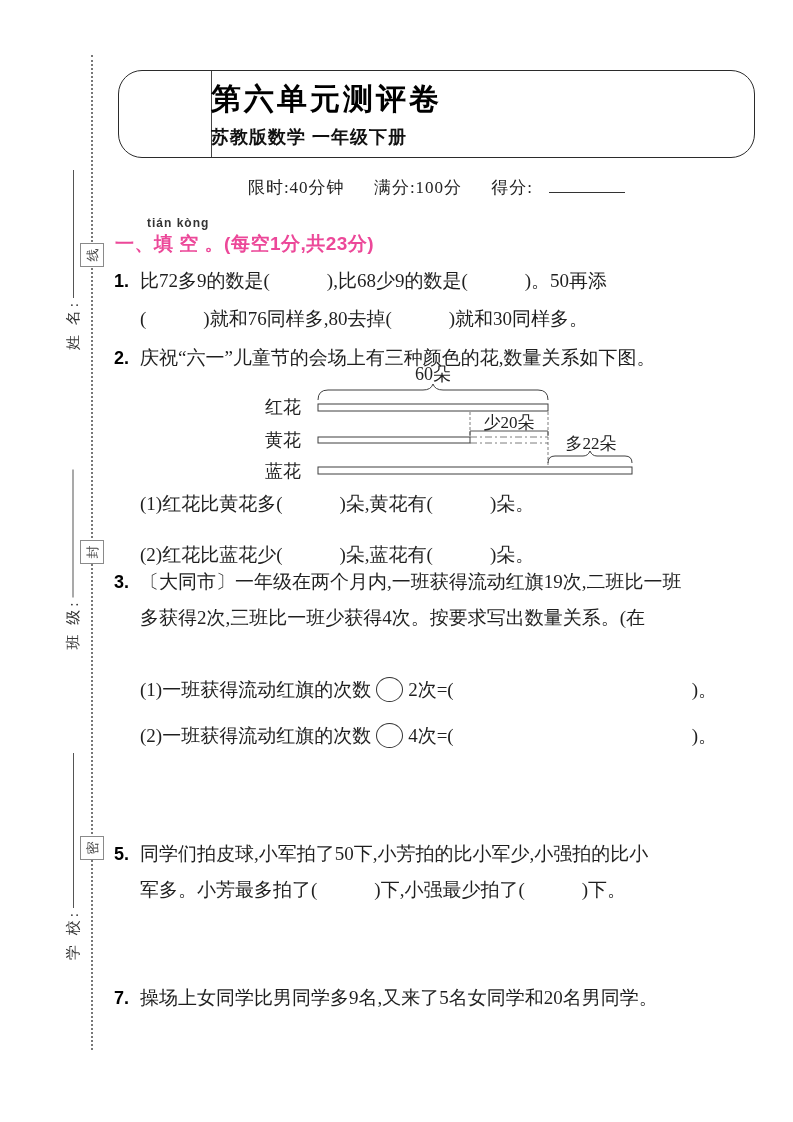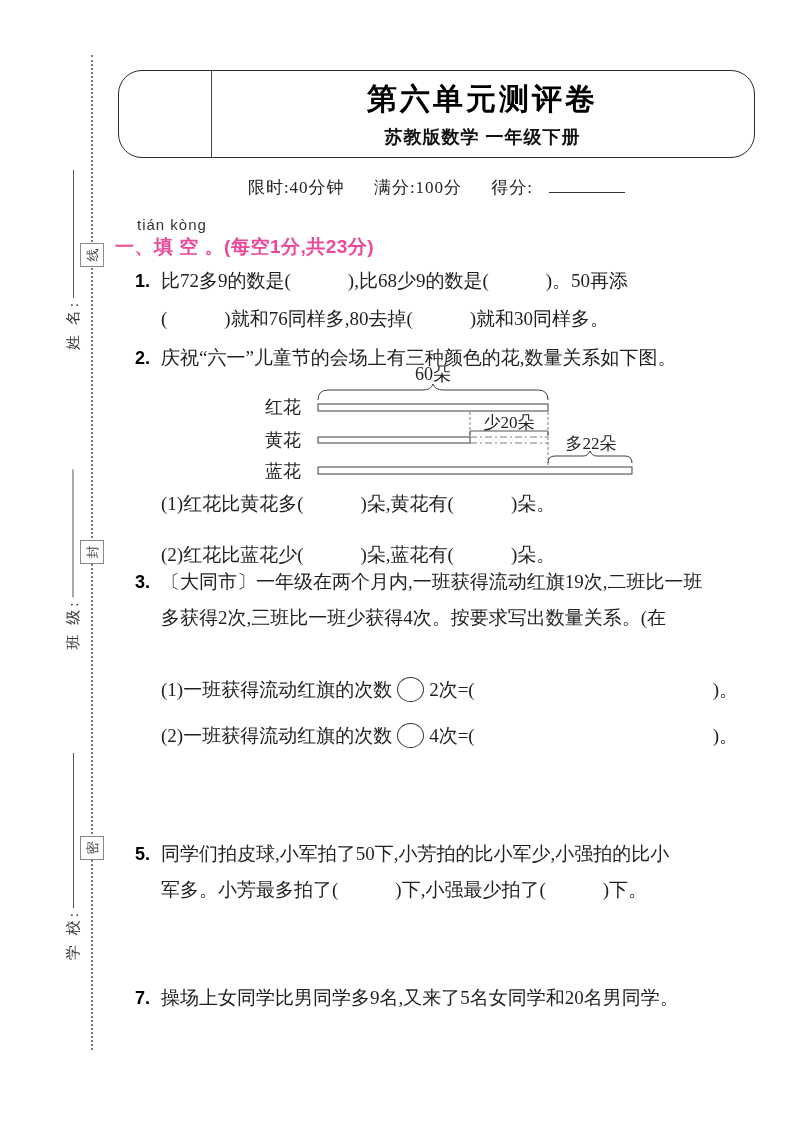--- a/index.html
+++ b/index.html
@@ -41,21 +41,21 @@
   .seal-group.g-school .seal-line { width:155px; }
 
   
   .header-box {
     position:absolute; left:118px; top:70px; width:637px; height:88px;
     border:1.5px solid #2b2b2b; border-radius:24px; background:#fff;
   }
   .header-divider { position:absolute; left:92px; top:0; bottom:0; width:1px; background:#444; }
   .header-right {
     position:absolute; left:92px; right:0; top:0; bottom:0;
-    display:flex; flex-direction:column; align-items:center; justify-content:center;
+    display:flex; flex-direction:column; justify-content:center;
   }
   .paper-title {
     font-family:"Liberation Sans", sans-serif; font-weight:800;
     font-size:30px; letter-spacing:3px; color:#000;
   }
   .paper-subtitle {
     margin-top:5px; font-family:"Liberation Sans", sans-serif; font-weight:700;
     font-size:18px; color:#111; letter-spacing:1px;
   }
 
@@ -66,32 +66,32 @@
   }
   .meta-line span { margin:0 12px; }
   .score-underline {
     display:inline-block; width:76px; height:14px;
     border-bottom:1.2px solid #333; margin-left:0; vertical-align:baseline;
   }
 
   
   .section1 { position:absolute; left:115px; top:216px; }
   .pinyin {
-    margin-left:22px; font-family:"Liberation Sans", sans-serif;
-    font-size:15px; color:#333; letter-spacing:1px;
+    margin-left:32px; font-family:"Liberation Sans", sans-serif;
+    font-size:12px; color:#333; letter-spacing:1px;font-weight:bold;
   }
   .sec-heading {
     font-family:"Liberation Sans", sans-serif; font-weight:700;
     font-size:19px; color:#ec4899; margin-top:1px; letter-spacing:0.5px;
   }
 
   
   .q {
     position:absolute; left:114px; width:645px;
-    font-size:19px; line-height:36px; color:#1f1f1f; white-space:nowrap;margin-left:21px;
+    font-size:19px; line-height:36px; color:#1f1f1f; white-space:nowrap;
   }
   .q .qnum {
     font-family:"Liberation Sans", sans-serif; font-weight:700;
     display:inline-block; width:26px; font-size:18px; color:#000;
   }
   .q .cont { padding-left:26px; }
   #q1 { top:262px; line-height:37px; }
   #q2 { top:340px; }
   #q2s1 { top:486px; }
   #q2s2 { top:537px; }

